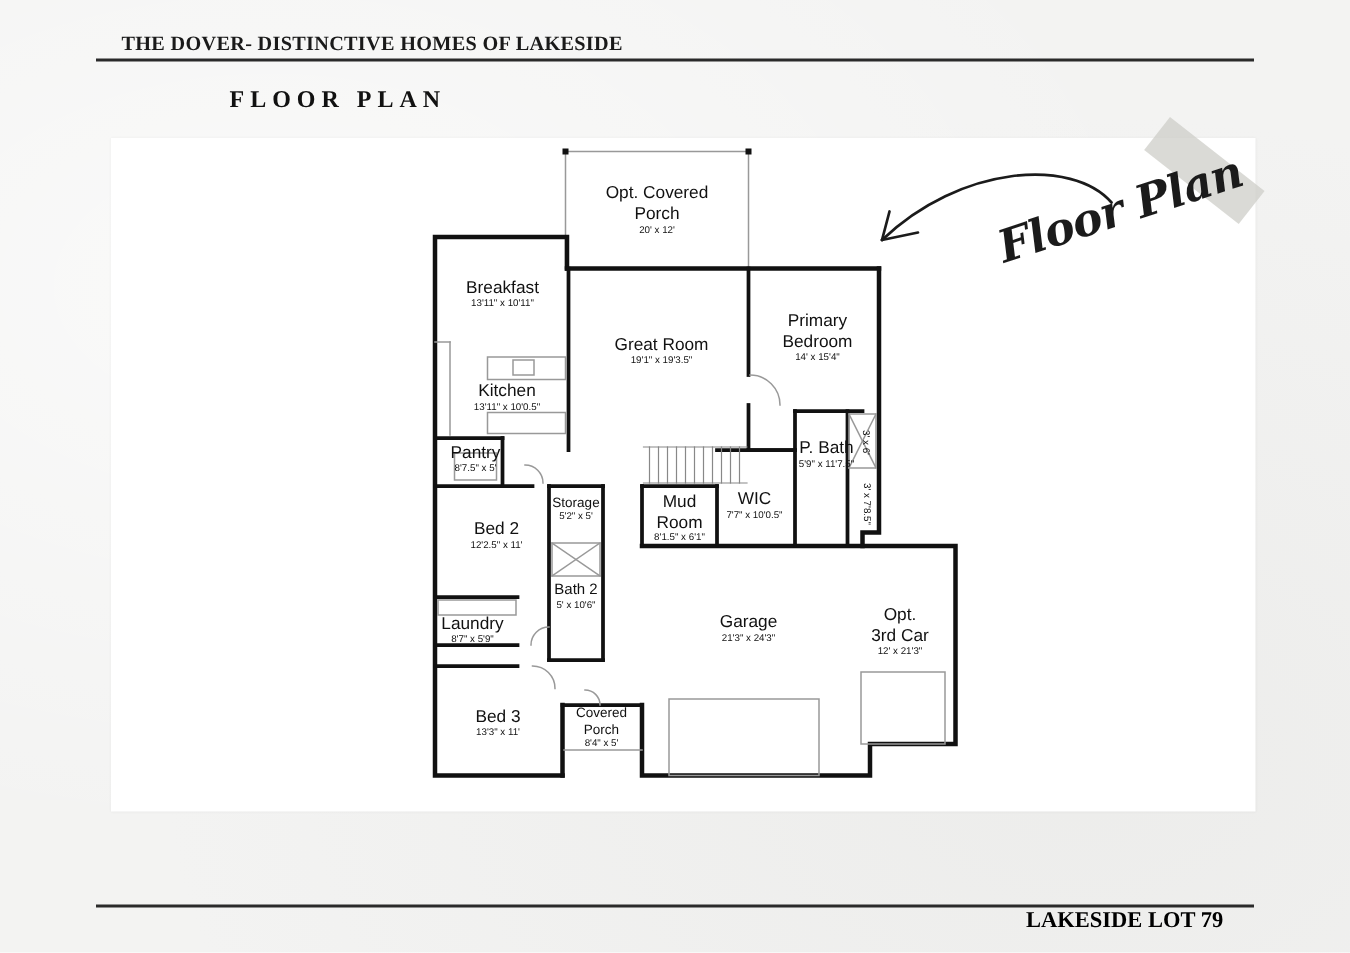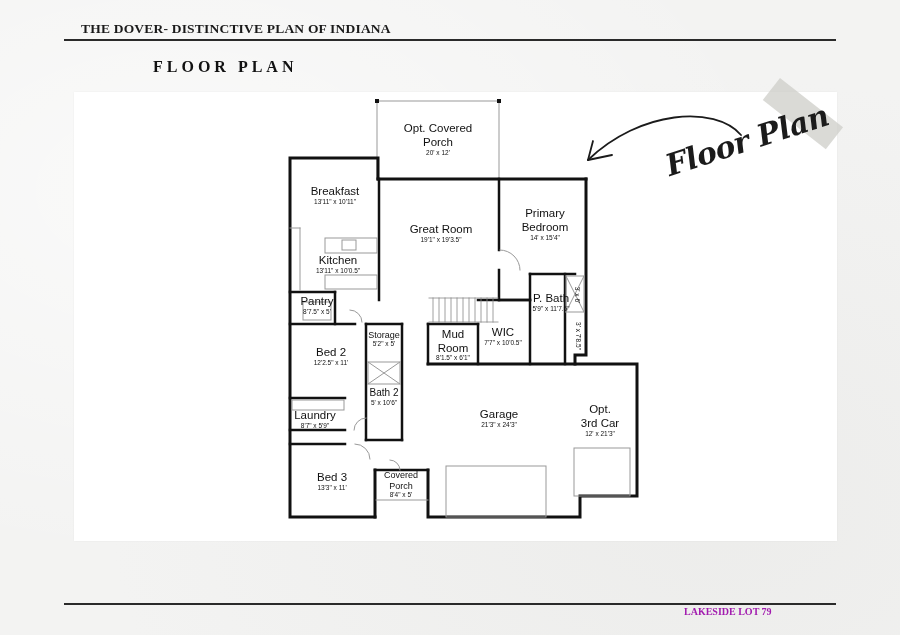--- a/index.html
+++ b/index.html
@@ -8,31 +8,31 @@
     radial-gradient(ellipse at 20% 30%, rgba(255,255,255,0.6), rgba(255,255,255,0) 60%),
     radial-gradient(ellipse at 80% 80%, rgba(230,230,228,0.5), rgba(255,255,255,0) 60%);}
   .header-title{position:absolute;left:81px;top:21px;font-family:"Liberation Serif","DejaVu Serif",serif;font-weight:bold;font-size:13.5px;color:#1a1a1a;letter-spacing:0.2px;}
   .top-rule{position:absolute;left:64px;top:39px;width:772px;height:2px;background:#2a2a2a;}
   .section-title{position:absolute;left:153px;top:58px;font-family:"Liberation Serif","DejaVu Serif",serif;font-weight:bold;font-size:16px;letter-spacing:4px;color:#111;}
   .card{position:absolute;left:74px;top:92px;width:763px;height:449px;background:#ffffff;box-shadow:0 0 2px rgba(0,0,0,0.05);}
   .tape{position:absolute;left:780px;top:78px;width:80px;height:28px;background:rgba(205,205,200,0.75);transform:rotate(38deg);transform-origin:left top;}
   .plan{position:absolute;left:0;top:0;}
   .script-label{position:absolute;left:672px;top:148px;font-family:"DejaVu Serif",serif;font-style:italic;font-weight:bold;font-size:30px;color:#1b1b1b;transform:rotate(-18deg);transform-origin:left bottom;letter-spacing:-0.5px;}
   .bottom-rule{position:absolute;left:64px;top:603px;width:772px;height:2px;background:#2a2a2a;}
-  .footer-label{position:absolute;left:684px;top:606px;font-family:"Liberation Serif","DejaVu Serif",serif;font-weight:bold;font-size:10px;color:#a21caf;}
+  .footer-label{position:absolute;left:684px;top:606px;font-family:"Liberation Serif","DejaVu Serif",serif;font-weight:bold;font-size:15px;color:#000000;}
   svg text{font-family:"Liberation Sans",sans-serif;fill:#111;}
   .rn{font-size:11.5px;}
   .rd{font-size:6.5px;}
 </style>
 </head>
 <body>
 
 <div class="bg-texture"></div>
 
-<div class="header-title">THE DOVER- DISTINCTIVE PLAN OF INDIANA</div>
+<div class="header-title">THE DOVER- DISTINCTIVE HOMES OF LAKESIDE</div>
 <div class="top-rule"></div>
 <div class="section-title">FLOOR PLAN</div>
 
 <div class="card"></div>
 <div class="tape"></div>
 
 <svg class="plan" width="900" height="635" viewBox="0 0 900 635">
   <g stroke="#111" fill="none" stroke-linecap="square">
 
     <rect x="377" y="101" width="122" height="78" stroke="#999" stroke-width="1"></rect>

